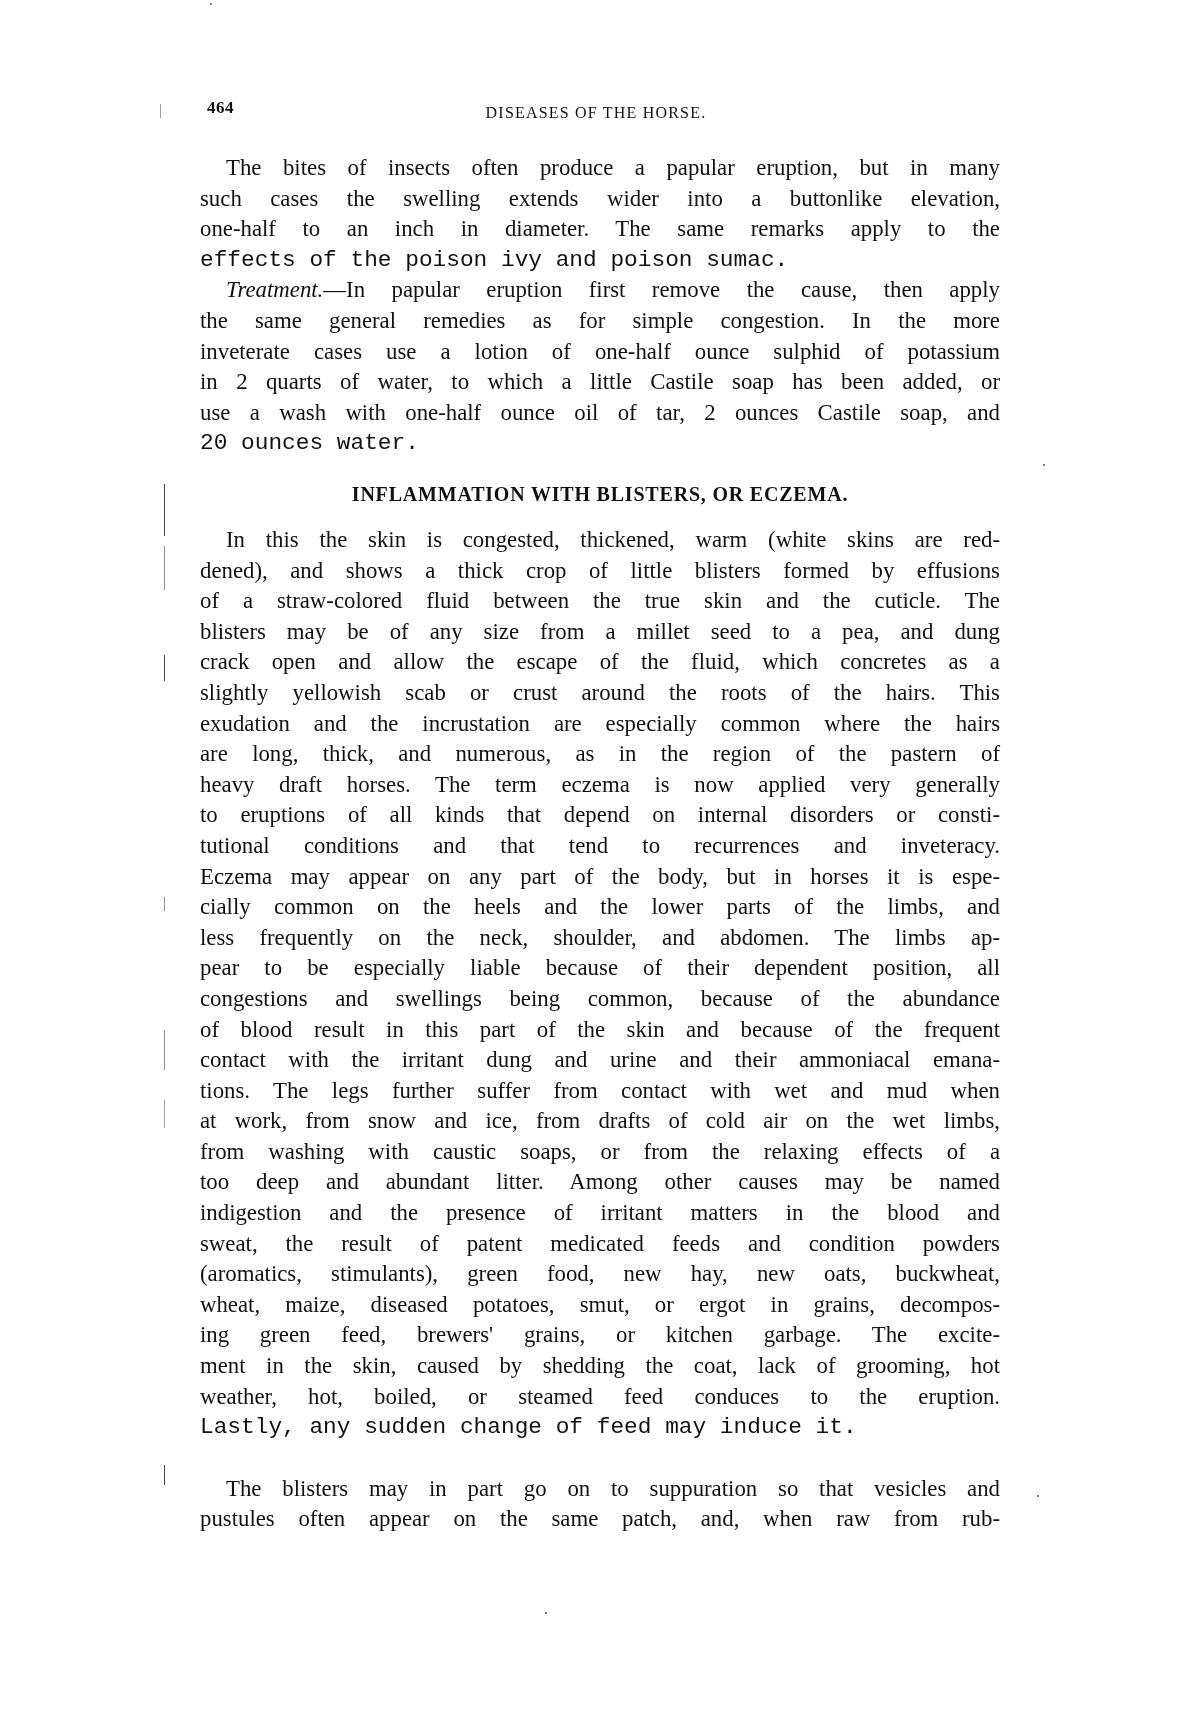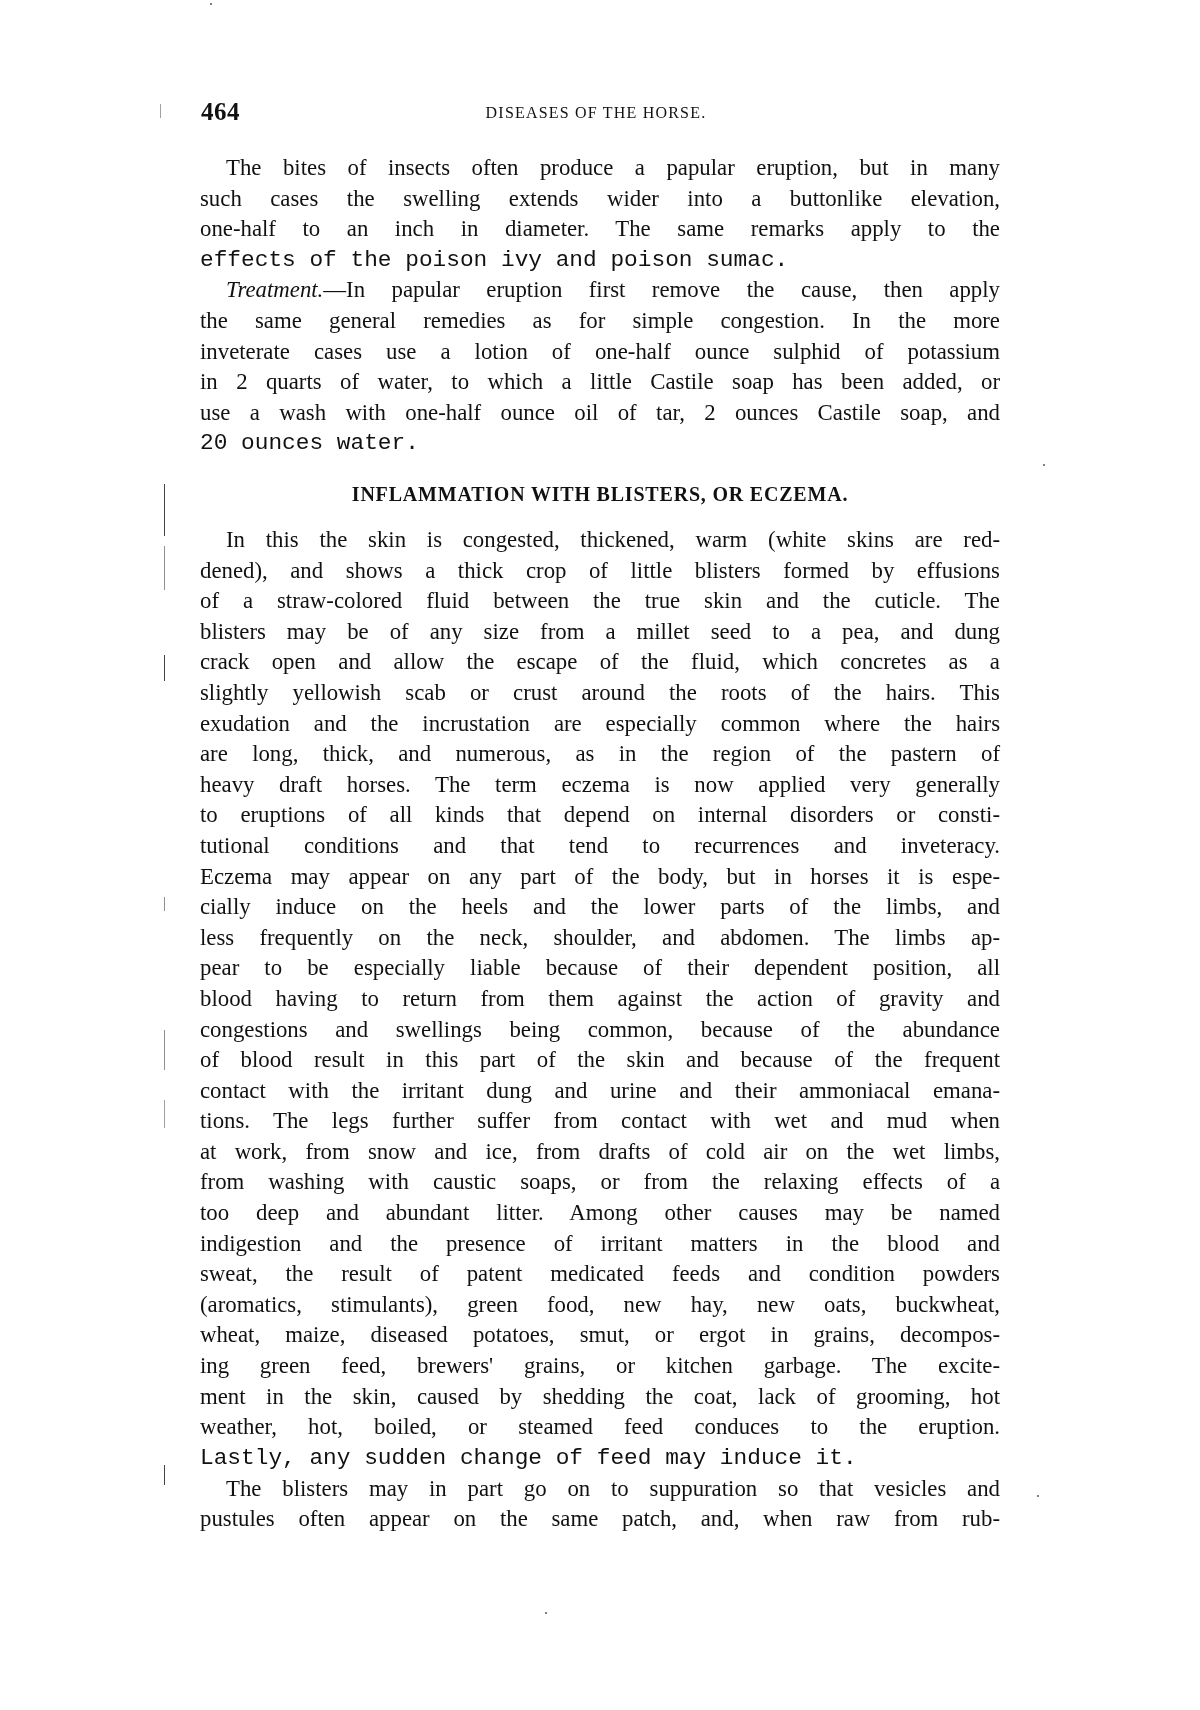--- a/index.html
+++ b/index.html
@@ -1,19 +1,19 @@
 <!DOCTYPE html>
 <html><head>
   <meta charset="utf-8">
   <style>
     html, body { margin: 0; padding: 0; background: #ffffff; }
     body { width: 1200px; height: 1710px; position: relative; overflow: hidden; }
     .page { position: absolute; left: 0; top: 0; width: 1200px; height: 1710px; background: #fff; color: #111; font-family: "Liberation Serif", "DejaVu Serif", serif; }
     .running-head { position: absolute; top: 98px; left: 192px; width: 808px; height: 34px; }
-    .page-number { position: absolute; left: 9px; top: 0; font-size: 25px; font-weight: bold; letter-spacing: 0.5px; }
+    .page-number { position: absolute; left: 15px; top: 0; font-size: 17px; font-weight: bold; letter-spacing: 0.5px; }
     .running-title { position: absolute; left: 0; width: 808px; top: 6px; text-align: center; font-size: 16px; letter-spacing: 1.2px; }
     .text-block { position: absolute; left: 200px; width: 800px; }
     .line { display: block; height: 30.6px; line-height: 30.6px; font-size: 22.8px; white-space: nowrap; text-align: justify; text-align-last: justify; }
     .line.last { text-align-last: left; font-family: Liberation Mono, monospace; }
     .line.indent { padding-left: 26px; }
     .section-heading { position: absolute; left: 200px; width: 800px; top: 483px; text-align: center; font-size: 20px; font-weight: bold; letter-spacing: 0.8px; }
     em { font-style: italic; }
     .margin-mark { position: absolute; width: 1px; background: #444; }
     .speck { position: absolute; width: 2px; height: 2px; background: #555; border-radius: 1px; }
   </style>
@@ -51,24 +51,23 @@
     <span class="line">of a straw-colored fluid between the true skin and the cuticle.  The</span>
     <span class="line">blisters may be of any size from a millet seed to a pea, and dung</span>
     <span class="line">crack open and allow the escape of the fluid, which concretes as a</span>
     <span class="line">slightly yellowish scab or crust around the roots of the hairs.  This</span>
     <span class="line">exudation and the incrustation are especially common where the hairs</span>
     <span class="line">are long, thick, and numerous, as in the region of the pastern of</span>
     <span class="line">heavy draft horses.  The term eczema is now applied very generally</span>
     <span class="line">to eruptions of all kinds that depend on internal disorders or consti-</span>
     <span class="line">tutional conditions and that tend to recurrences and inveteracy.</span>
     <span class="line">Eczema may appear on any part of the body, but in horses it is espe-</span>
-    <span class="line">cially induce on the heels and the lower parts of the limbs, and</span>
+    <span class="line">cially common on the heels and the lower parts of the limbs, and</span>
     <span class="line">less frequently on the neck, shoulder, and abdomen.  The limbs ap-</span>
     <span class="line">pear to be especially liable because of their dependent position, all</span>
-    <span class="line">blood having to return from them against the action of gravity and</span>
     <span class="line">congestions and swellings being common, because of the abundance</span>
     <span class="line">of blood result in this part of the skin and because of the frequent</span>
     <span class="line">contact with the irritant dung and urine and their ammoniacal emana-</span>
     <span class="line">tions.  The legs further suffer from contact with wet and mud when</span>
     <span class="line">at work, from snow and ice, from drafts of cold air on the wet limbs,</span>
     <span class="line">from washing with caustic soaps, or from the relaxing effects of a</span>
     <span class="line">too deep and abundant litter.  Among other causes may be named</span>
     <span class="line">indigestion and the presence of irritant matters in the blood and</span>
     <span class="line">sweat, the result of patent medicated feeds and condition powders</span>
     <span class="line">(aromatics, stimulants), green food, new hay, new oats, buckwheat,</span>

